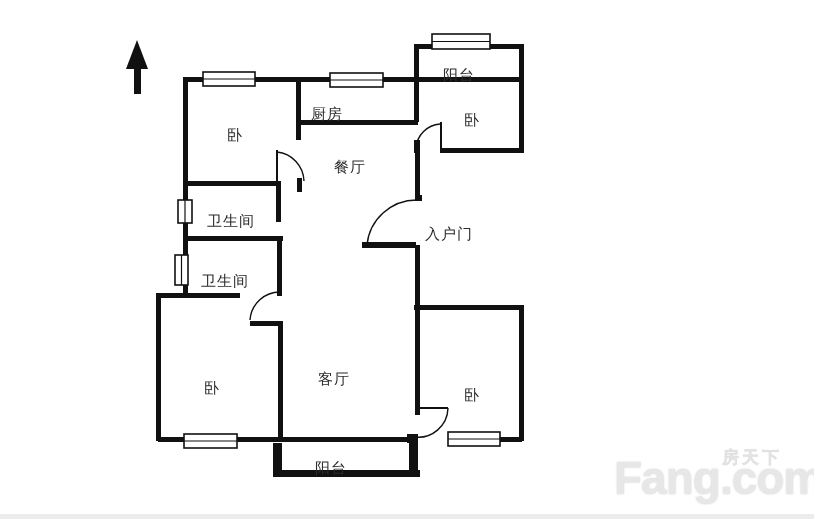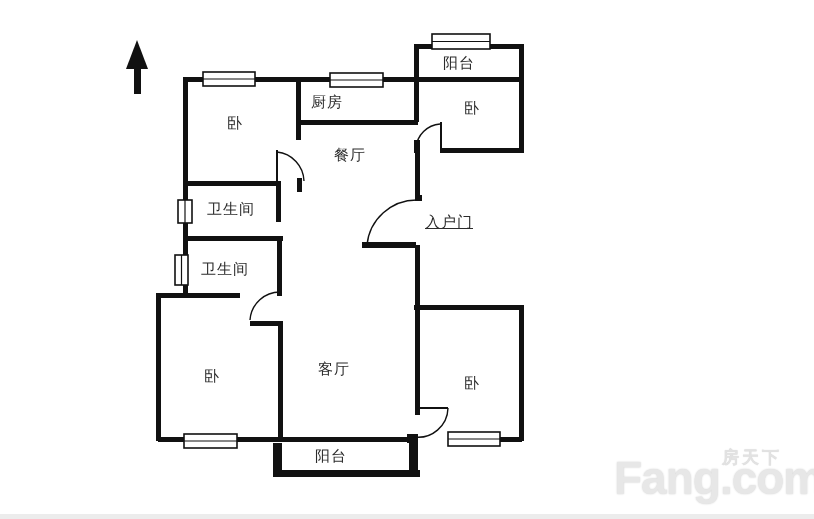--- a/index.html
+++ b/index.html
@@ -12,20 +12,21 @@
   }
   #plan-svg{position:absolute;left:0;top:0;}
   .room-label{
     position:absolute;
     font-size:15px;
     line-height:15px;
     color:#2b2b2b;
     letter-spacing:1px;
     white-space:nowrap;
     font-family:"Liberation Sans","DejaVu Sans",sans-serif;
+    margin-top:12px;
   }
   .watermark{
     position:absolute;
     left:612px;top:443px;
     width:200px;height:72px;
     pointer-events:none;
   }
   .watermark .wm-cn{
     position:absolute;
     left:98px;top:3px;
@@ -108,24 +109,24 @@
       <rect x="134" y="64" width="7" height="30" fill="#111111"></rect>
       <rect x="0" y="514" width="814" height="5" fill="#ececec"></rect>
     </svg>
 
   <div class="room-label" style="left:443px;top:55px;">阳台</div>
   <div class="room-label" style="left:227px;top:115px;">卧</div>
   <div class="room-label" style="left:311px;top:94px;">厨房</div>
   <div class="room-label" style="left:464px;top:100px;">卧</div>
   <div class="room-label" style="left:334px;top:147px;">餐厅</div>
   <div class="room-label" style="left:207px;top:201px;">卫生间</div>
-  <div class="room-label" style="left:425px;top:214px;text-decoration:underline;">入户门</div>
+  <div class="room-label" style="left:425px;top:214px;">入户门</div>
   <div class="room-label" style="left:201px;top:261px;">卫生间</div>
   <div class="room-label" style="left:204px;top:368px;">卧</div>
-  <div class="room-label" style="left:318px;top:361px;">客厅</div>
+  <div class="room-label" style="left:318px;top:361px;font-family:Liberation Mono, monospace;">客厅</div>
   <div class="room-label" style="left:464px;top:375px;">卧</div>
   <div class="room-label" style="left:315px;top:448px;">阳台</div>
 
   <div class="watermark">
     <span class="wm-cn">房天下</span>
     <span class="wm-en">Fang.com</span>
   </div>
 
 </div>
 

